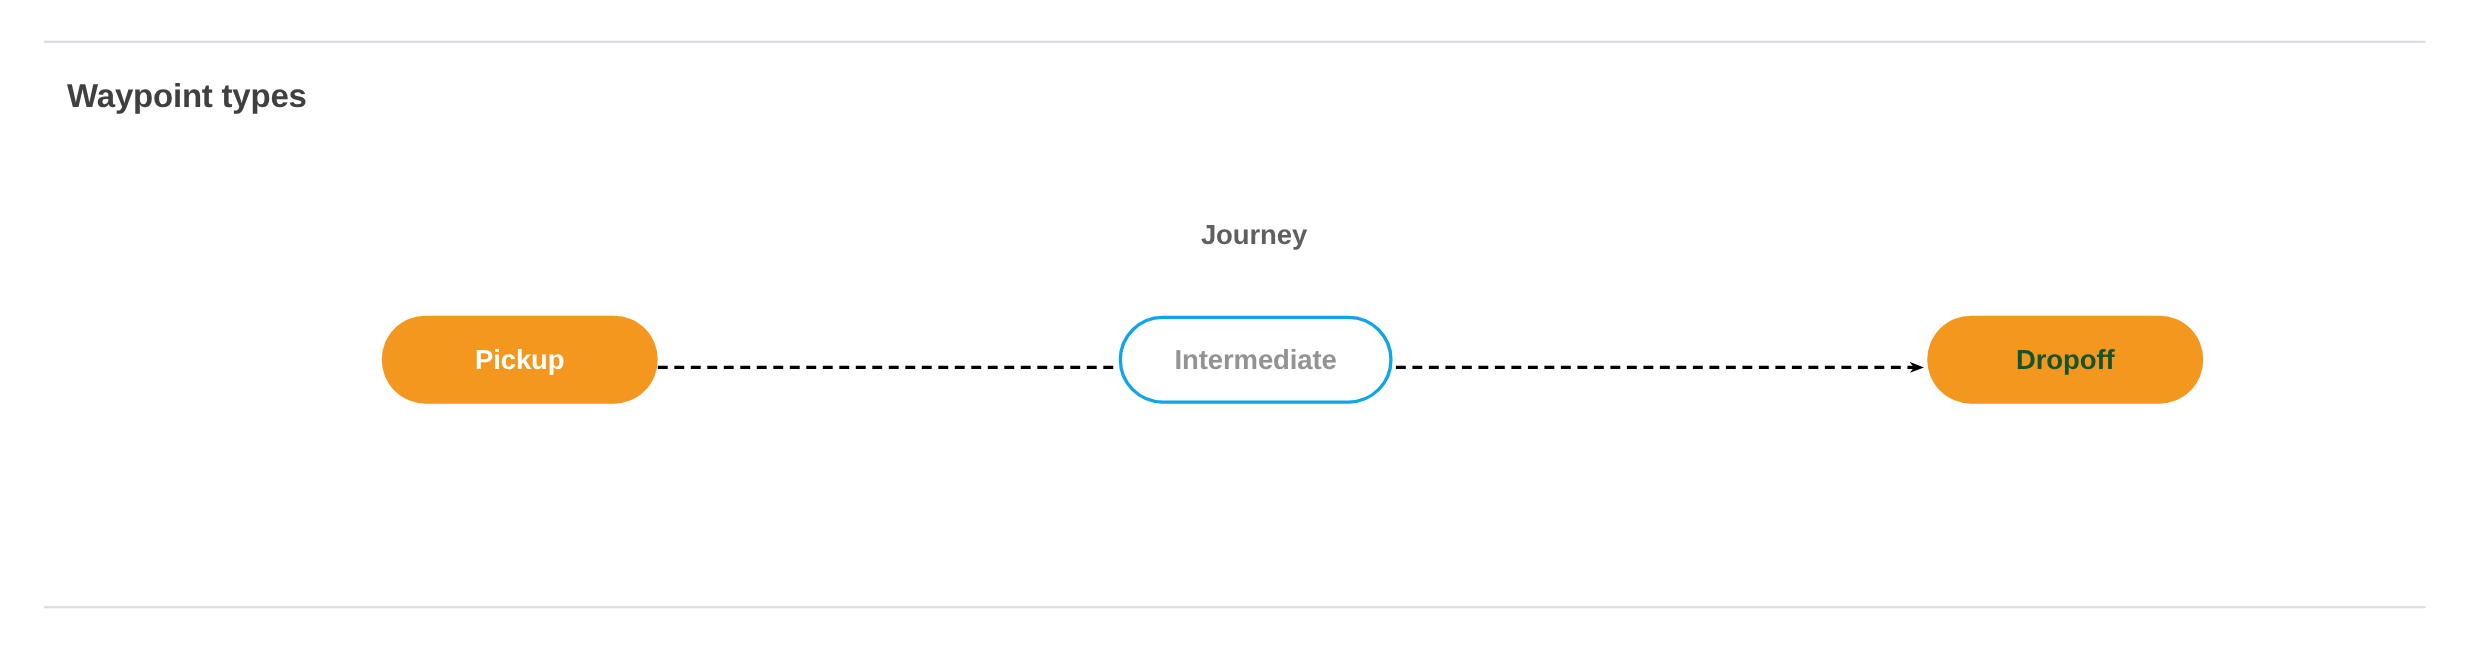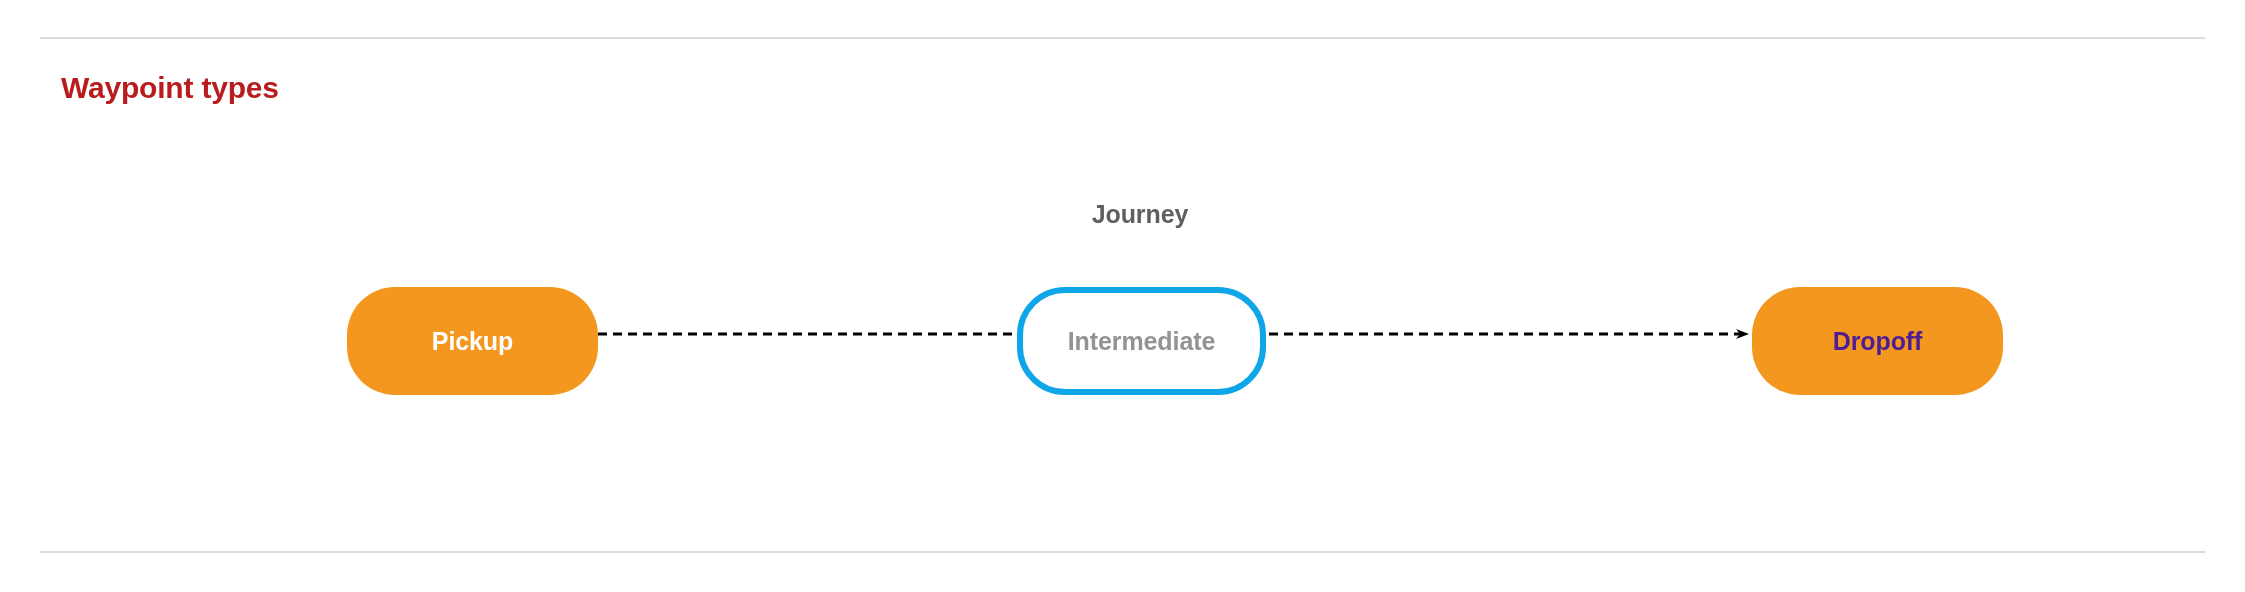--- a/index.html
+++ b/index.html
@@ -31,21 +31,21 @@
   .divider.bottom { top: 551px; }
 
   
   .section-title {
     position: absolute;
     left: 61px;
     top: 70px;
     font-size: 30px;
     font-weight: 700;
     letter-spacing: -0.2px;
-    color: #b91c1c;
+    color: #404040;
     line-height: 1.2;
     white-space: nowrap;
   }
 
   
   .diagram {
     position: absolute;
     left: 0;
     top: 0;
     width: 2245px;
@@ -62,21 +62,21 @@
     letter-spacing: -0.1px;
     color: #5f5f5f;
     white-space: nowrap;
     margin-top: 32px;
   }
 
   
   .node {
     position: absolute;
     top: 287px;
-    height: 108px;
+    height: 80px;
     border-radius: 48px;
     display: flex;
     align-items: center;
     justify-content: center;
     box-sizing: border-box;
     font-size: 25px;
     font-weight: 700;
     letter-spacing: -0.1px;
     white-space: nowrap;
     user-select: none;
@@ -86,29 +86,29 @@
     left: 347px;
     width: 251px;
     background: #f3971f;
     color: #ffffff;
   }
 
   .node.intermediate {
     left: 1017px;
     width: 249px;
     background: #ffffff;
-    border: 6px solid #0ea5e9;
+    border: 3px solid #0ea5e9;
     color: #939393;
   }
 
   .node.dropoff {
     left: 1752px;
     width: 251px;
     background: #f3971f;
-    color: #4c1d95;
+    color: #14532d;
   }
 
   
   .connector-layer {
     position: absolute;
     left: 0;
     top: 0;
     width: 2245px;
     height: 592px;
     pointer-events: none;

